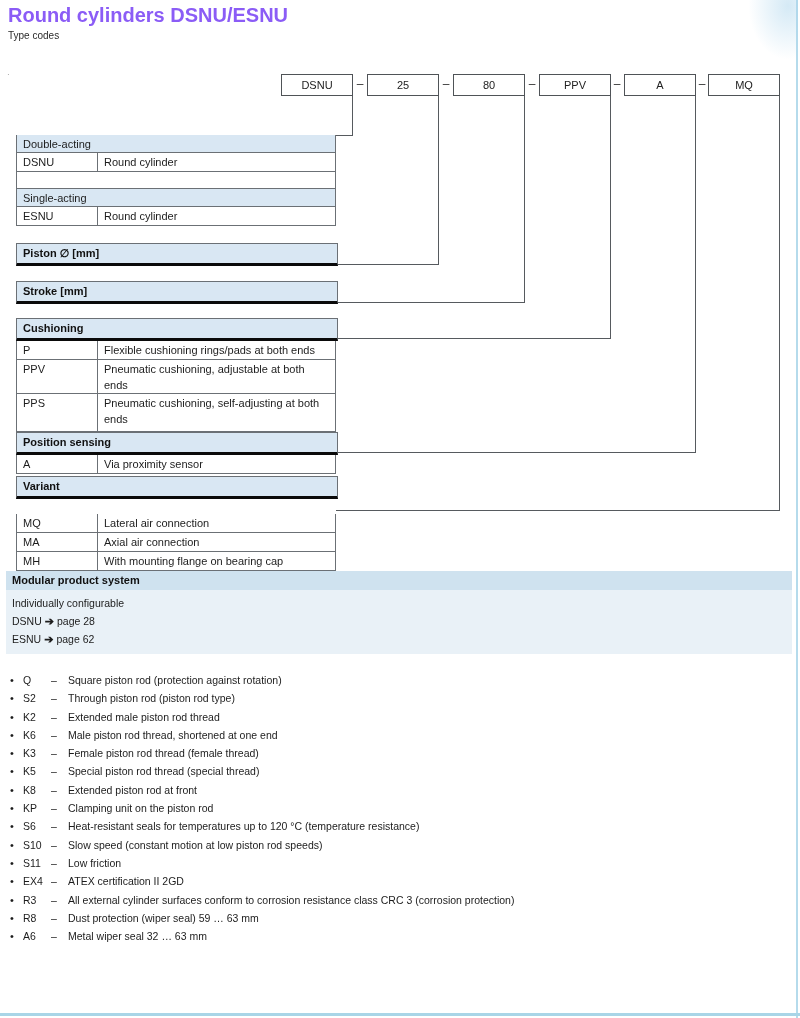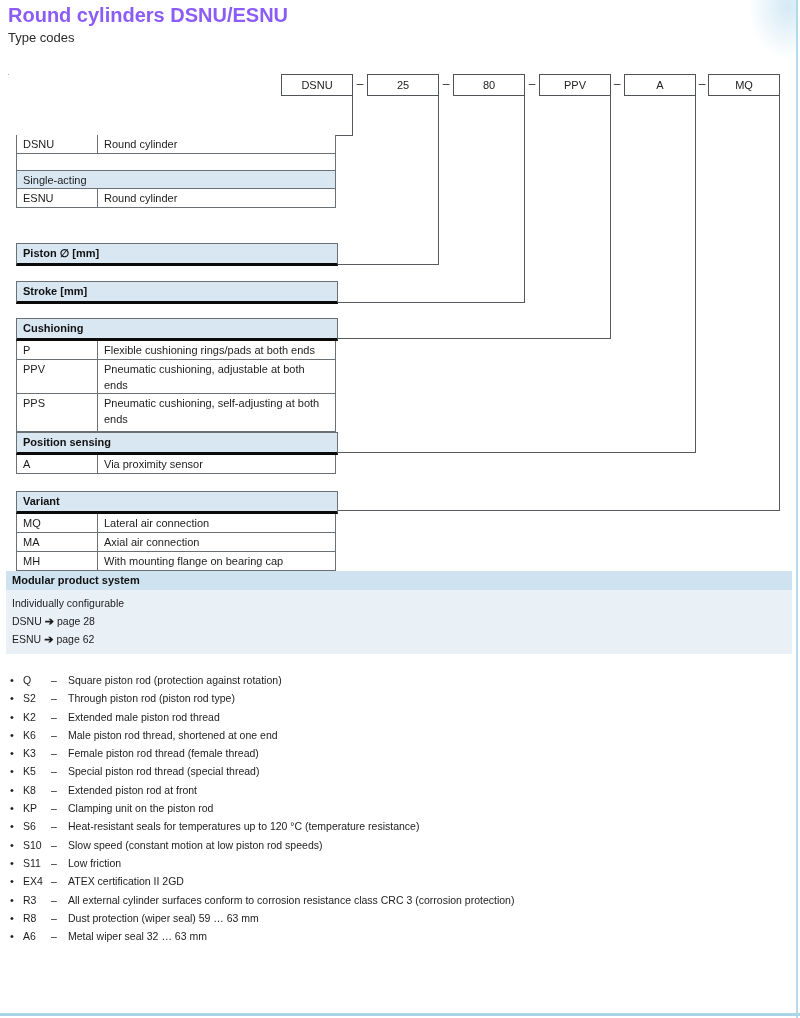--- a/index.html
+++ b/index.html
@@ -9,21 +9,21 @@
   }
   
   .edge-right{position:absolute;top:0;left:796px;width:2px;height:1018px;background:#b5dbec;}
   .edge-bottom{position:absolute;top:1013px;left:0;width:800px;height:3px;background:#aqd;background:#a9d5e7;}
   .corner-smudge{position:absolute;top:0;right:2px;width:50px;height:60px;
     background:radial-gradient(ellipse at 80% 10%,rgba(170,212,236,.5),rgba(170,212,236,0) 70%);}
   .stray-dot{position:absolute;left:7px;top:70px;font-size:8px;color:#999;}
 
   
   .title{position:absolute;left:8px;top:4px;font-size:20px;font-weight:bold;color:#8b5cf6;}
-  .subtitle{position:absolute;left:8px;top:30px;font-size:13px;color:#2b2b2b;}
+  .subtitle{position:absolute;left:8px;top:30px;font-size:10px;color:#2b2b2b;}
 
   
   .code-box{position:absolute;top:74px;height:22px;width:72px;box-sizing:border-box;
     border:1px solid #4f5357;font-size:11px;line-height:20px;text-align:center;color:#222;background:#fff;}
   .code-dash{position:absolute;top:74px;height:22px;width:14px;font-size:12px;line-height:20px;text-align:center;color:#333;}
 
   
   .vline{position:absolute;width:1px;background:#565a5e;}
   .hline{position:absolute;height:1px;background:#565a5e;}
 
@@ -96,20 +96,21 @@
   <div class="vline" style="left:610px;top:96px;height:243px"></div>
   <div class="hline" style="left:336px;top:338px;width:275px"></div>
 
   <div class="vline" style="left:695px;top:96px;height:357px"></div>
   <div class="hline" style="left:336px;top:452px;width:360px"></div>
 
   <div class="vline" style="left:779px;top:96px;height:415px"></div>
   <div class="hline" style="left:336px;top:510px;width:444px"></div>
 
   <div class="tbl" style="top:135px">
+    <div class="grow">Double-acting</div>
     <div class="trow">
       <div class="c1">DSNU</div>
       <div class="c2">Round cylinder</div>
     </div>
     <div class="blankrow"></div>
     <div class="grow">Single-acting</div>
     <div class="trow">
       <div class="c1">ESNU</div>
       <div class="c2">Round cylinder</div>
     </div>
@@ -144,21 +145,21 @@
   <div class="hdrbar" style="top:432px">
     <span>Position sensing</span>
   </div>
   <div class="tbl" style="top:455px">
     <div class="trow">
       <div class="c1">A</div>
       <div class="c2">Via proximity sensor</div>
     </div>
   </div>
 
-  <div class="hdrbar" style="top:491px">
+  <div class="hdrbar" style="top:476px">
     <span>Variant</span>
   </div>
   <div class="tbl" style="top:514px">
     <div class="trow">
       <div class="c1">MQ</div>
       <div class="c2">Lateral air connection</div>
     </div>
     <div class="trow">
       <div class="c1">MA</div>
       <div class="c2">Axial air connection</div>

